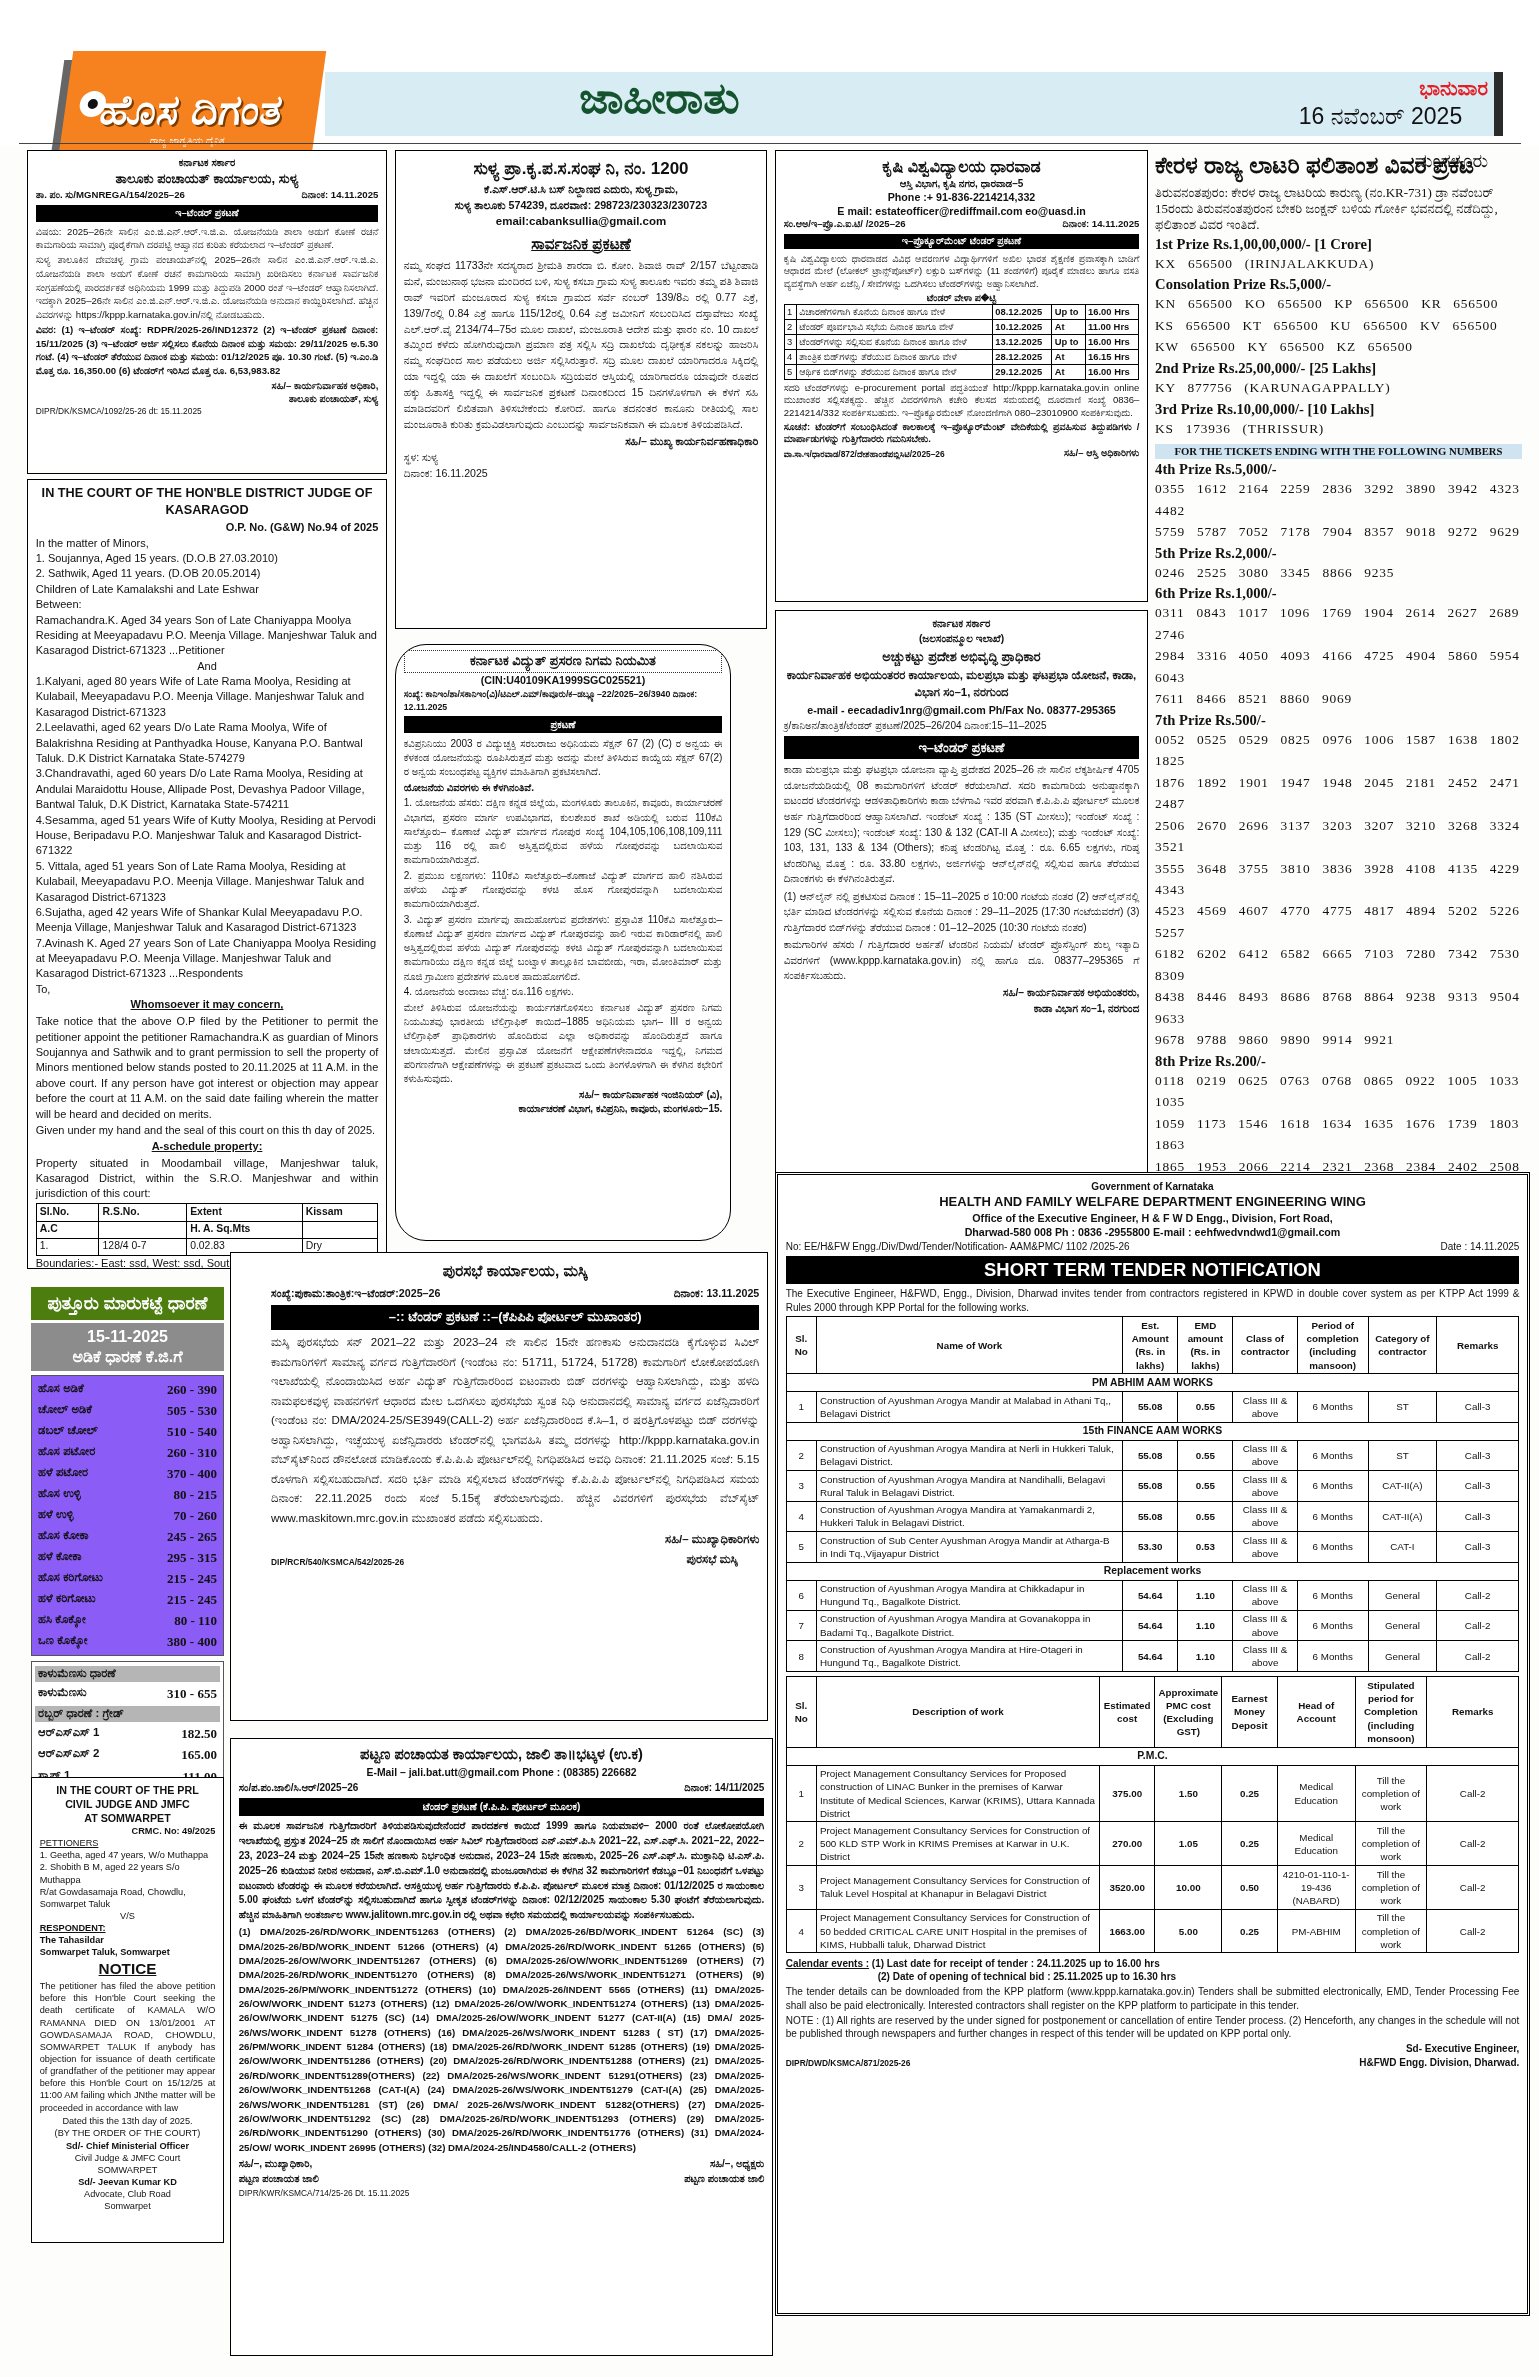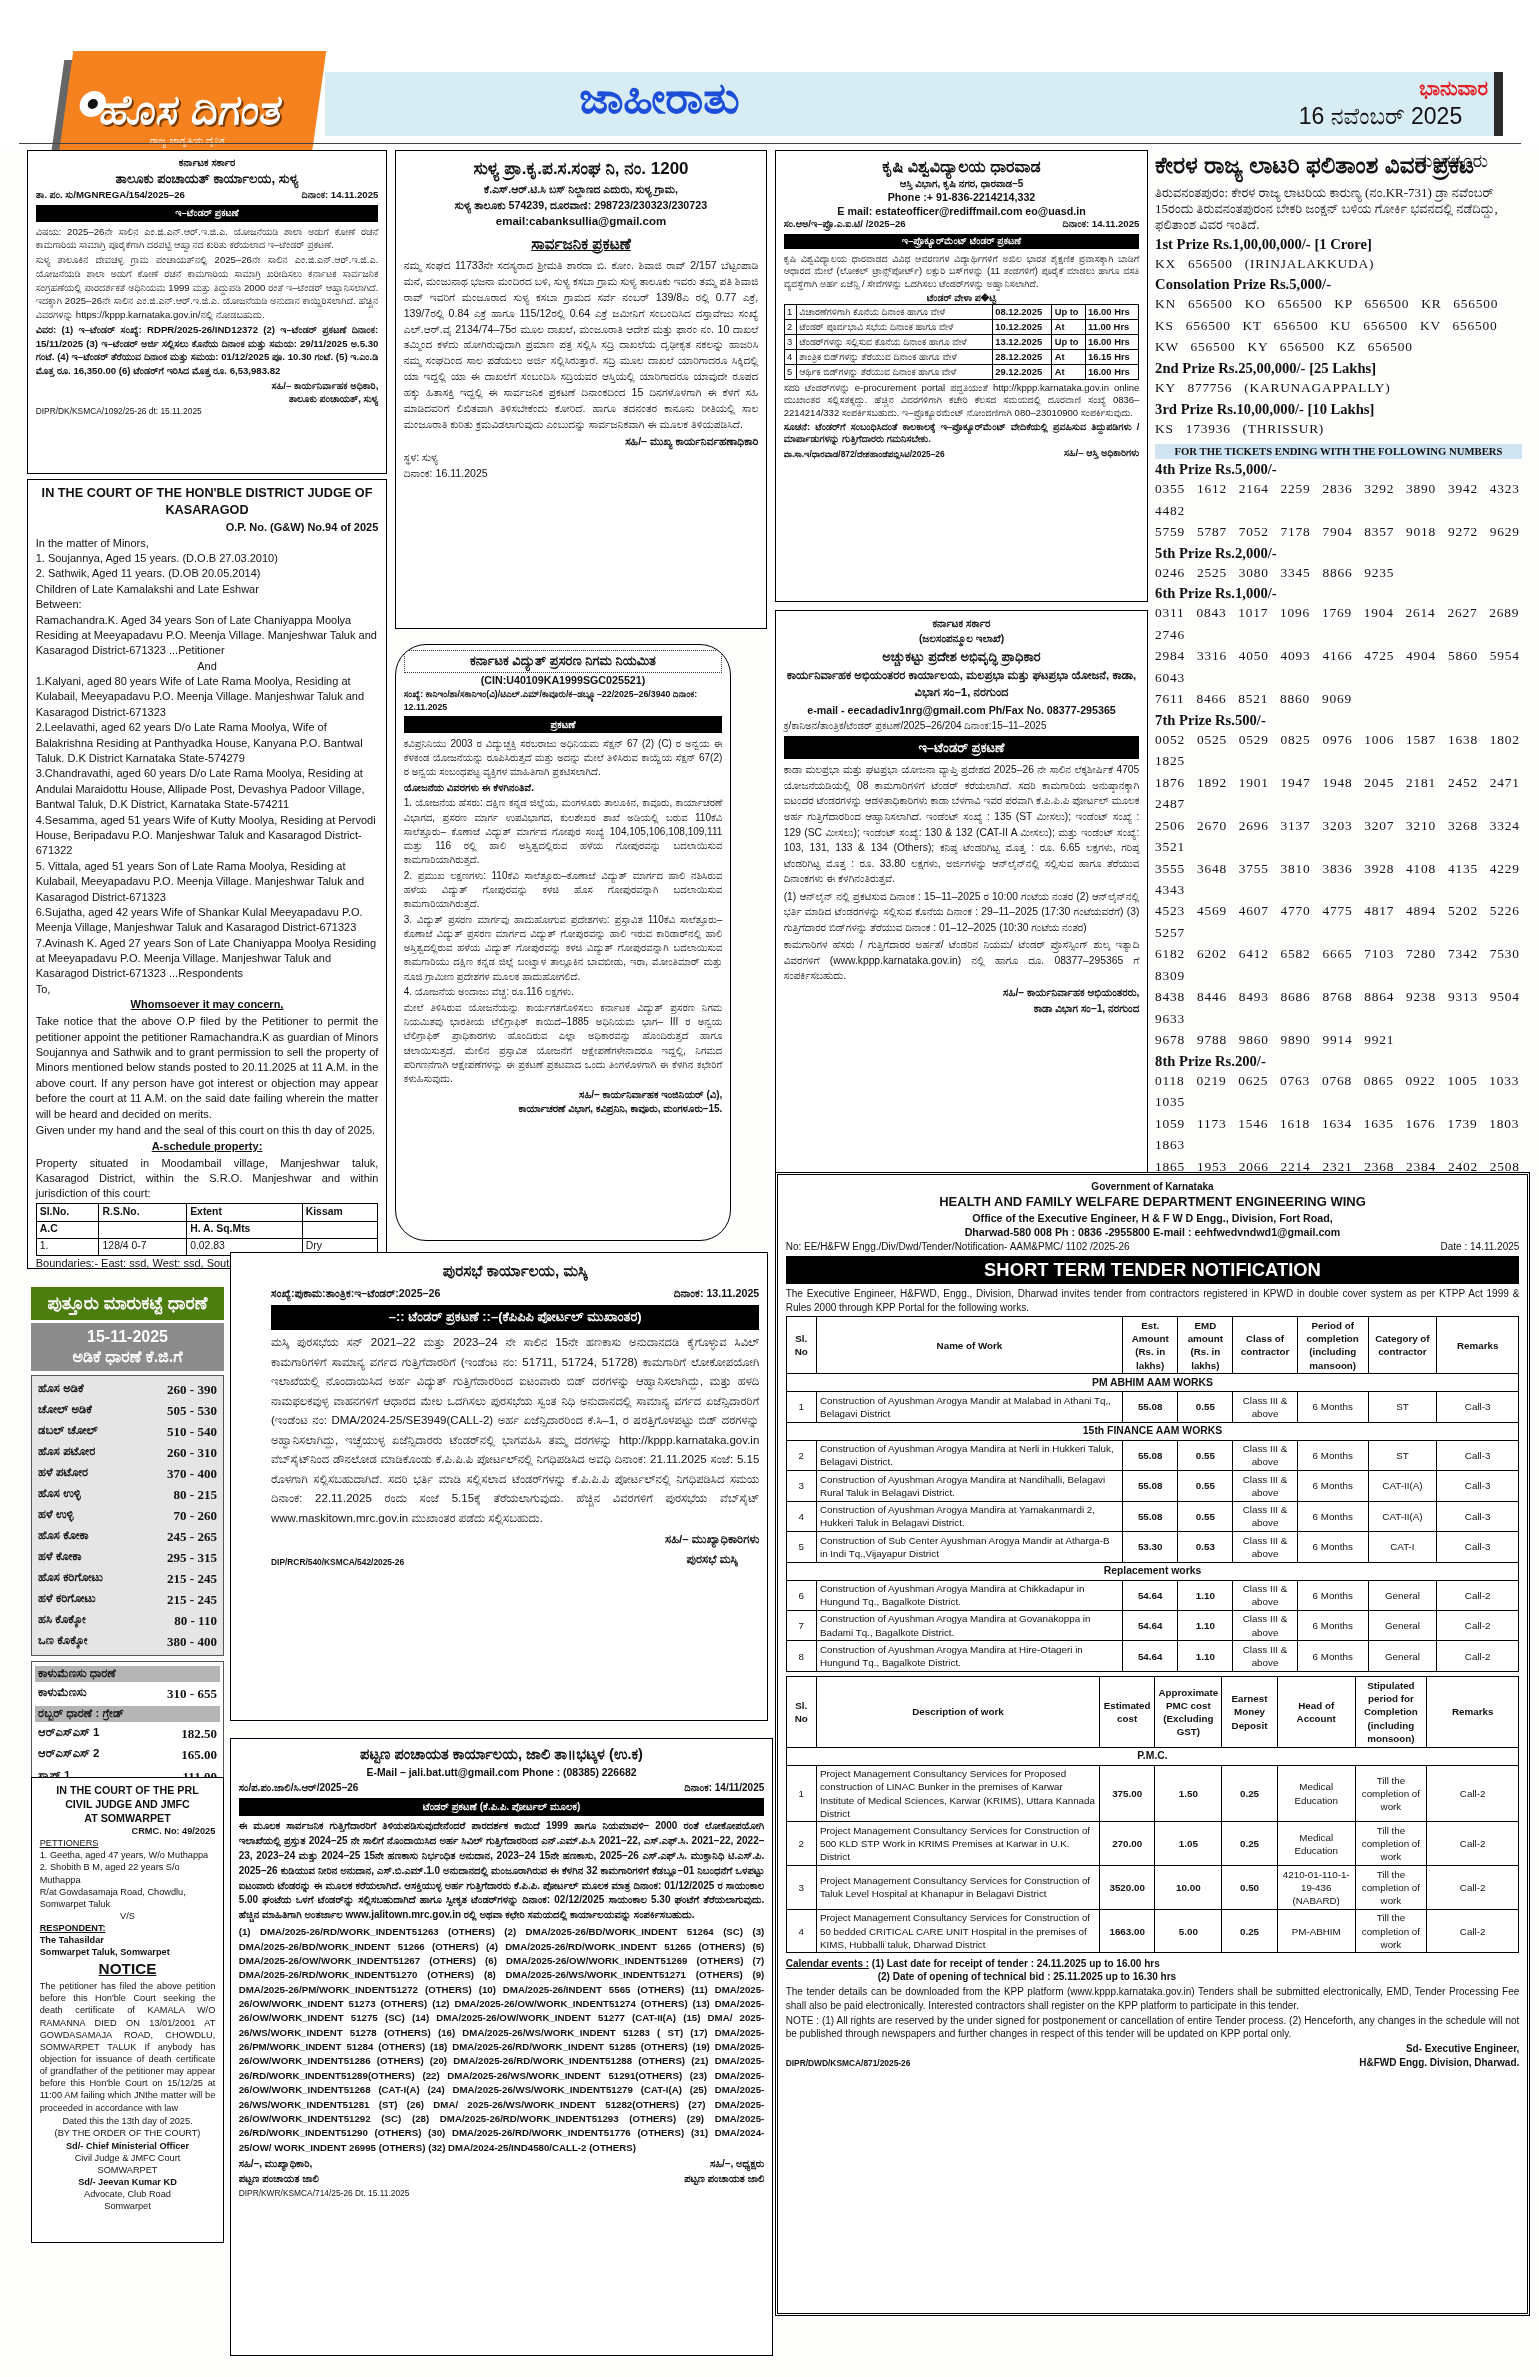--- a/index.html
+++ b/index.html
@@ -14,31 +14,31 @@
   #mastrule{position:absolute;left:19px;top:143px;width:1502px;border-top:1.5px solid #444;}
   #logo-shadow{position:absolute;left:55px;top:60px;width:253px;height:132px;background:#666;transform:skewX(-8deg);}
   #logo{position:absolute;left:64px;top:51px;width:253px;height:132px;background:#f5821f;transform:skewX(-8deg);display:flex;flex-direction:column;align-items:center;justify-content:center;}
   #logo .t{font-size:41px;font-weight:bold;color:#fff;text-shadow:2.3px 2.3px 0 #7a3c00;letter-spacing:0.8px;}
   #logo .g{font-size:10px;color:#fff;margin-top:1.5px;}
   #eye{width:26px;height:26px;border-radius:50%;background:#fff;position:absolute;left:14px;top:40px;display:flex;align-items:center;justify-content:center;}
   #eye i{width:10.7px;height:10.7px;border-radius:50%;background:#111;display:block;}
   #pgno{position:absolute;left:167px;top:175px;width:114px;height:74px;background:#7c7c7c;color:#fff;font-size:46px;font-weight:bold;display:flex;align-items:center;justify-content:center;}
   #bluebar{position:absolute;left:325px;top:72px;width:1173px;height:64px;background:#d8ecf4;}
   #bluebar-end{position:absolute;left:1494px;top:72px;width:9.2px;height:64px;background:#2b2b2b;}
-  #sect{position:absolute;left:460px;top:74px;width:399px;text-align:center;font-size:43px;font-weight:bold;color:#1d4ed8;}
+  #sect{position:absolute;left:460px;top:74px;width:399px;text-align:center;font-size:43px;font-weight:bold;color:#14532d;}
   #day{position:absolute;left:1304px;top:77px;width:184px;text-align:right;font-size:20px;font-weight:bold;color:#e31e24;}
   #mdate{position:absolute;left:1273px;top:103px;width:215px;text-align:center;font-size:23px;color:#111;}
   #city{position:absolute;left:1304px;top:150px;width:184px;text-align:right;font-size:18.4px;color:#111;}
   
   #n-sullya{left:27px;top:150px;width:360px;height:324px;font-size:9.6px;line-height:1.42;}
   #n-kasaragod{left:27px;top:479px;width:360px;height:790px;font-size:11px;line-height:1.4;}
   #rates{left:31px;top:1287px;width:193px;height:479px;padding:0;border:none;position:absolute;}
   #rates-hdr{background:#4d7c0f;color:#fff;font-weight:bold;font-size:17.6px;text-align:center;padding:6.1px 1.5px;}
   #rates-date{background:#8c8c8c;color:#fff;font-weight:bold;text-align:center;font-size:16px;line-height:1.25;padding:3.8px 0;margin-top:3.1px;}
-  #rates-items{border:1.5px solid #555;margin-top:3.8px;padding:3.1px 6.1px;background:#e5e5e5;}
+  #rates-items{border:1.5px solid #555;margin-top:3.8px;padding:3.1px 6.1px;background:#8b5cf6;}
   .rate-row{display:flex;justify-content:space-between;font-size:11.5px;font-weight:bold;line-height:1.62;}
   .rate-row .v{font-family:"Liberation Serif",serif;font-size:13px;}
   #spicebox{border:1.5px solid #555;margin-top:4.6px;background:#fff;padding:2.3px 6.1px;}
   .greyhdr{background:#b5b5b5;font-weight:bold;font-size:11.5px;padding:1.5px 3.1px;margin:1.5px -3.1px;}
   #n-somwarpet{left:31px;top:1777px;width:193px;height:466px;font-size:9.2px;line-height:1.32;}
   #n-bank{left:395px;top:150px;width:372px;height:479px;font-size:10.6px;line-height:1.5;}
   #n-kptcl{left:395px;top:644px;width:336px;height:597px;font-size:10px;line-height:1.42;border-radius:31px;}
   #n-maski{left:230px;top:1252px;width:538px;height:469px;font-size:11.5px;line-height:1.7;padding-left:40px;}
   #n-jali{left:230px;top:1738px;width:543px;height:618px;font-size:10px;line-height:1.48;}
   #n-agri{left:775px;top:150px;width:373px;height:452px;font-size:9.5px;line-height:1.32;}

